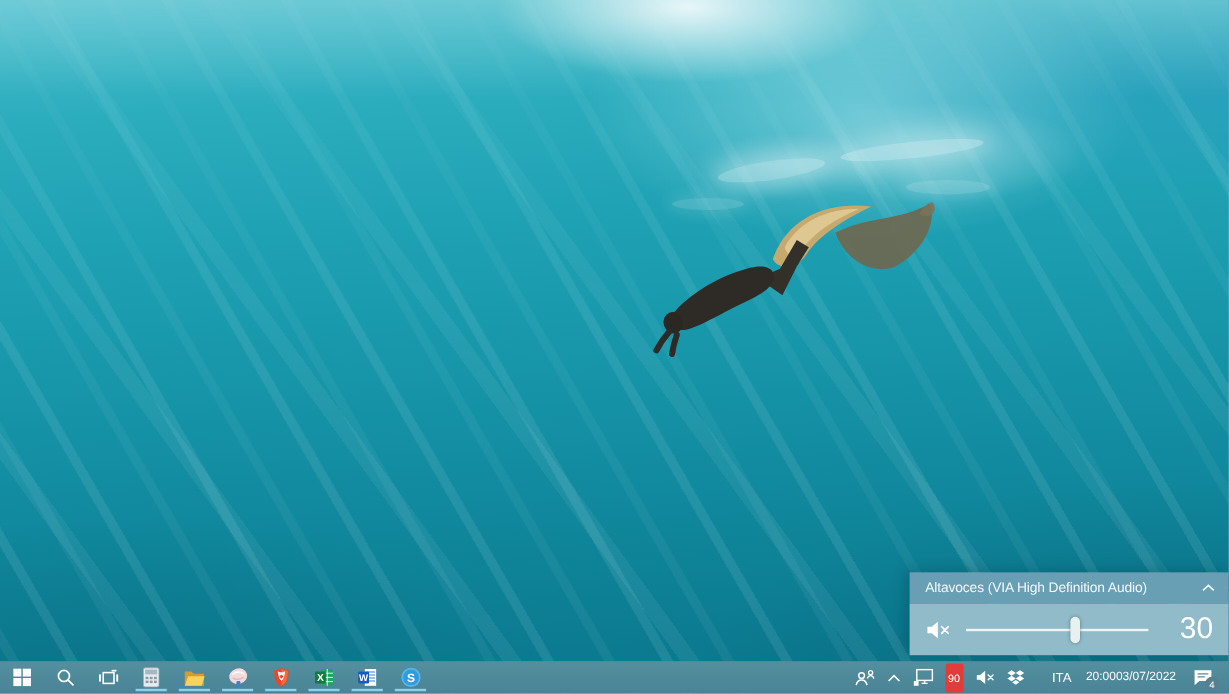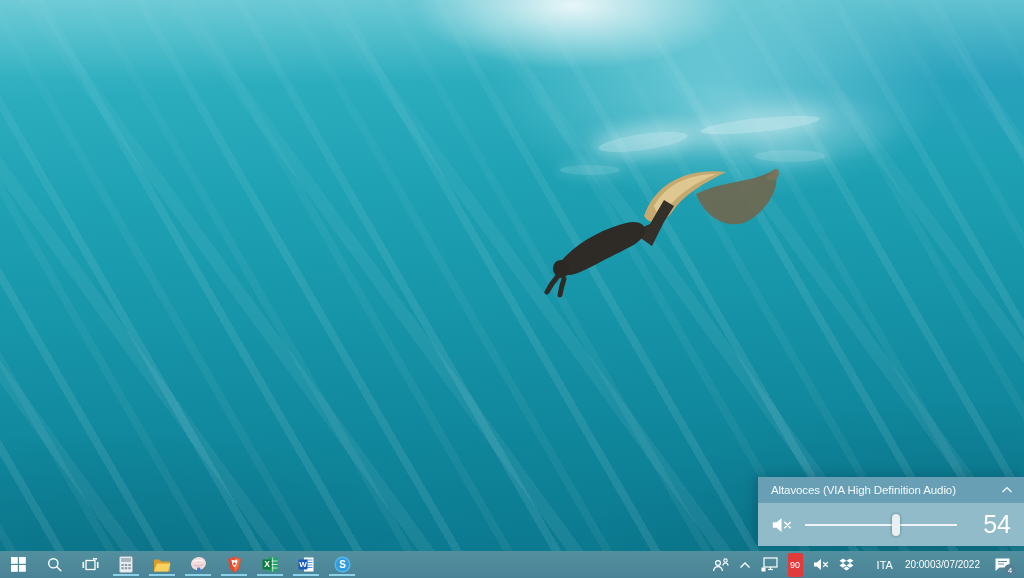--- a/index.html
+++ b/index.html
@@ -105,21 +105,21 @@
     </div>
     <div class="vf-body">
       <svg class="vf-mute" viewBox="0 0 24 20">
         <path d="M2 7 h4 l5.5 -4.5 v15 L6 13 H2 Z" fill="#ffffff"></path>
         <path d="M15 7 l6 6 M21 7 l-6 6" stroke="#ffffff" stroke-width="1.5" stroke-linecap="round"></path>
       </svg>
       <div class="vf-slider">
         <div class="vf-track"></div>
         <div class="vf-thumb" style="left: calc(60% - 4px);"></div>
       </div>
-      <div class="vf-value">54</div>
+      <div class="vf-value">30</div>
     </div>
   </div>
 
   <div class="taskbar">
 
     <div class="tb-btn">
       <svg width="15" height="15" viewBox="0 0 15 15">
         <rect x="0" y="0" width="6.8" height="6.8" fill="#fff"></rect>
           <rect x="8" y="0" width="6.8" height="6.8" fill="#fff"></rect>
         <rect x="0" y="8" width="6.8" height="6.8" fill="#fff"></rect>

